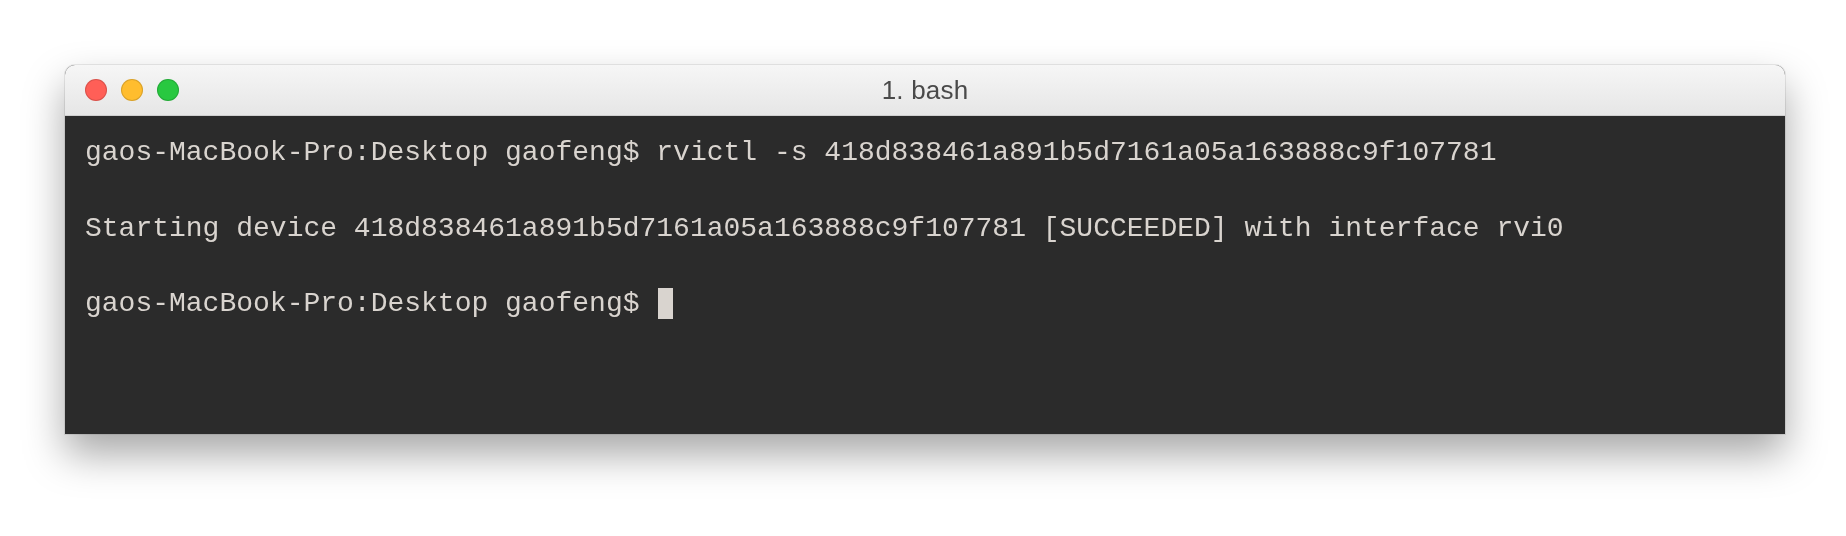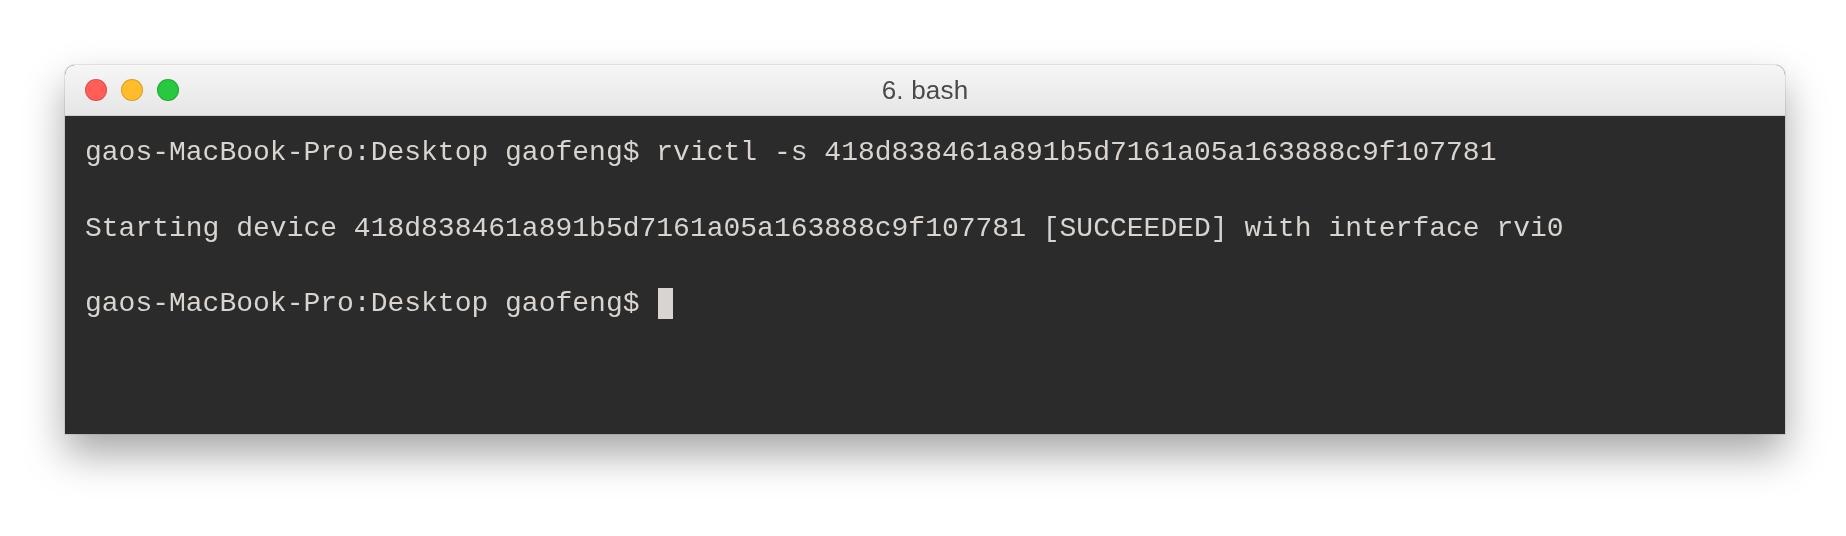--- a/index.html
+++ b/index.html
@@ -77,18 +77,18 @@
 <body>
 
 <div class="window">
 
   <div class="titlebar">
     <div class="traffic-lights">
       <div class="light red"></div>
       <div class="light yellow"></div>
       <div class="light green"></div>
     </div>
-    <div class="title">6. bash</div>
+    <div class="title">1. bash</div>
   </div>
 
   <div class="terminal"><span class="line"><span>gaos-MacBook-Pro:Desktop gaofeng$ </span><span>rvictl -s 418d838461a891b5d7161a05a163888c9f107781</span></span><span class="line blank"></span><span class="line">Starting device 418d838461a891b5d7161a05a163888c9f107781 [SUCCEEDED] with interface rvi0</span><span class="line blank"></span><span class="line"><span>gaos-MacBook-Pro:Desktop gaofeng$ </span><span class="cursor"></span></span></div>
 
 </div>
 
 </body></html>

